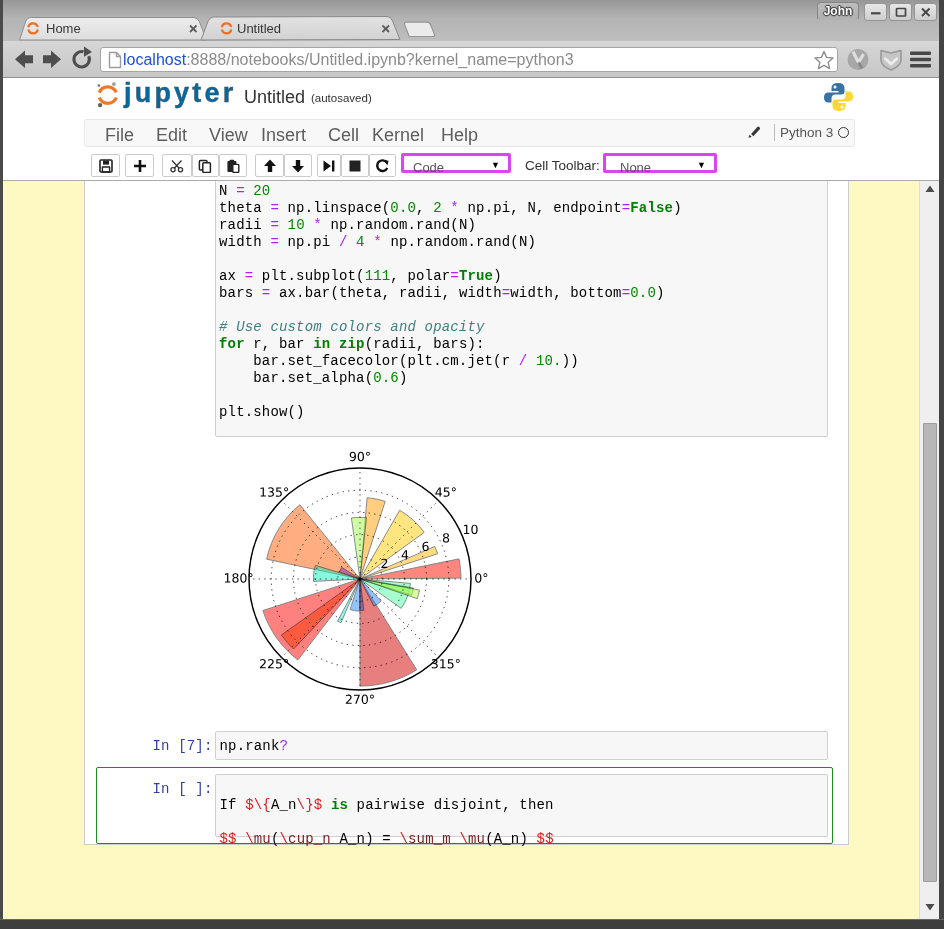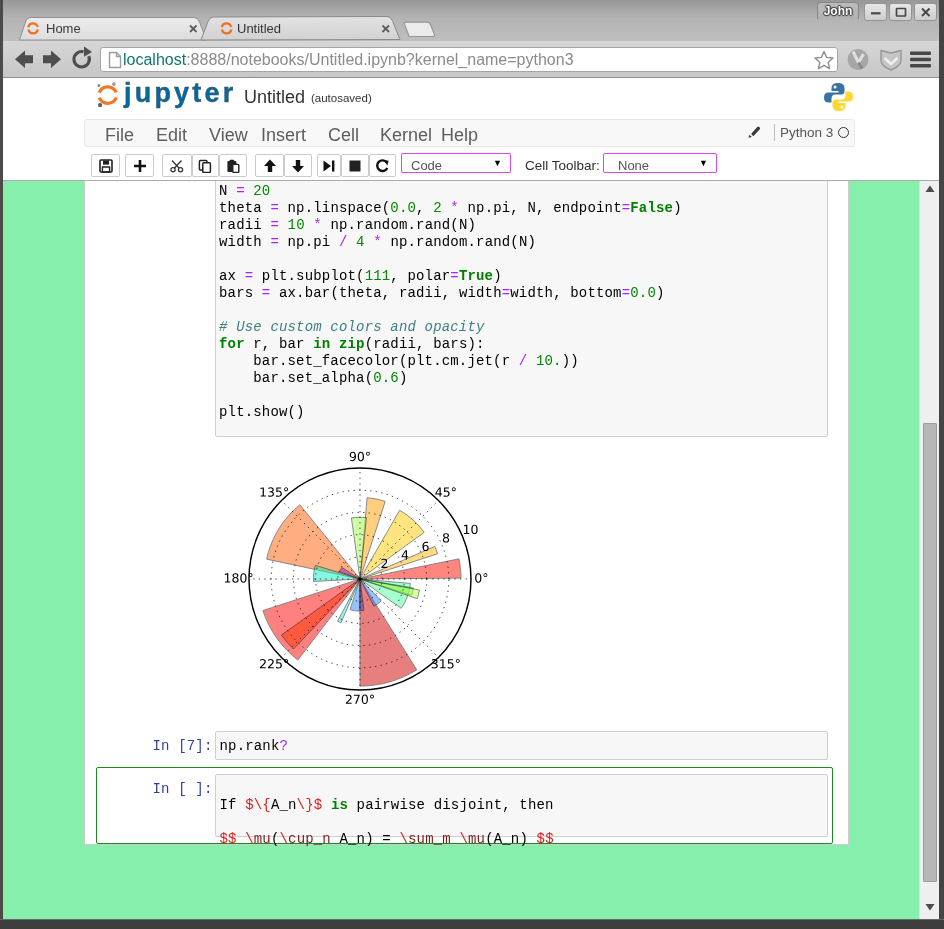--- a/index.html
+++ b/index.html
@@ -5,21 +5,21 @@
   font-family:"Liberation Sans", sans-serif; }
 .abs { position:absolute; }
 .mono { font-family:"Liberation Mono", monospace; font-size:14px; line-height:17px; white-space:pre; color:#000; letter-spacing:0.165px; }
 .kw { color:#008000; font-weight:bold; }
 .num { color:#008800; }
 .op { color:#AA22FF; }
 .cm { color:#408080; font-style:italic; }
 .st { color:#e01b1b; } .stx { color:#7a1c1c; }
 .prompt { color:#303F9F; }
 .btn { position:absolute; top:154px; height:23px; background:#fff; border:1px solid #cbcbcb; border-radius:2px; }
-.sel { position:absolute; top:153px; height:20px; background:#fff; border:1px solid #d946ef; border-radius:2px; color:#555; font-size:13px; }
+.sel { position:absolute; top:153px; height:20px; background:#fff; border:3px solid #d946ef; border-radius:2px; color:#555; font-size:13px; }
 .menuitem { position:absolute; top:125px; font-size:18px; color:#5d5d5d; }
 </style></head>
 <body>
 
 <div class="abs" style="left:0;top:0;width:944px;height:18px;background:linear-gradient(#979797,#b3b3b3);"></div>
 <div class="abs" style="left:0;top:18px;width:944px;height:23px;background:linear-gradient(#b3b3b3,#bfbfbf);"></div>
 
 <div class="abs" style="left:0;top:41px;width:944px;height:37px;background:linear-gradient(#d6d6d6,#c7c7c7);border-bottom:1px solid #909090;"></div>
 
 <svg class="abs" style="left:0;top:0;" width="944" height="41" viewBox="0 0 944 41">
@@ -74,21 +74,21 @@
   <path d="M 83.5 10.8 A 7.7 7.7 0 1 0 88.7 15.2" fill="none" stroke="#4e4e4e" stroke-width="3.1"></path>
   <path d="M 84 5.6 L 92 11 L 84 15.8 Z" fill="#4e4e4e"></path>
 </svg>
 
 <div class="abs" style="left:100px;top:47px;width:738px;height:25px;background:#fff;border:1px solid #a5a5a5;border-radius:3px;"></div>
 <svg class="abs" style="left:106px;top:51px;" width="18" height="18" viewBox="0 0 18 18">
   <path d="M 3.5 1.5 L 10.5 1.5 L 14.5 5.5 L 14.5 16.5 L 3.5 16.5 Z" fill="#fff" stroke="#9b9b9b" stroke-width="1.4"></path>
   <path d="M 10.5 1.5 L 10.5 5.5 L 14.5 5.5" fill="none" stroke="#9b9b9b" stroke-width="1.4"></path>
 </svg>
 <div class="abs" style="left:123px;top:50.5px;font-size:16px;color:#8b8b8b;">
-  <span style="color:#0f766e;">localhost</span>:8888/notebooks/Untitled.ipynb?kernel_name=python3</div>
+  <span style="color:#1d4ed8;">localhost</span>:8888/notebooks/Untitled.ipynb?kernel_name=python3</div>
 <svg class="abs" style="left:814px;top:50px;" width="20" height="20" viewBox="0 0 20 20">
   <path d="M 10 1.5 L 12.6 7.4 L 19 8 L 14.2 12.3 L 15.6 18.6 L 10 15.3 L 4.4 18.6 L 5.8 12.3 L 1 8 L 7.4 7.4 Z" fill="none" stroke="#8e8e8e" stroke-width="1.4" stroke-linejoin="round"></path>
 </svg>
 <svg class="abs" style="left:846px;top:47px;" width="92" height="26" viewBox="0 0 92 26">
   <circle cx="12" cy="12.5" r="10.5" fill="#a7a7a7"></circle>
   <path d="M 7 4.5 L 12.5 15.5 L 17.5 7" stroke="#dedede" stroke-width="3.2" fill="none"></path>
   <path d="M 12.5 15.5 L 16 21.5" stroke="#8a8a8a" stroke-width="3.2" fill="none"></path>
   <path d="M 35 3.5 L 45 6 L 55 3.5 L 55 13 Q 55 19 45 23 Q 35 19 35 13 Z" fill="#c6c6c6" stroke="#989898" stroke-width="1.5"></path>
   <path d="M 38.5 11 L 45 17 L 51.5 11" fill="none" stroke="#efefef" stroke-width="2.5"></path>
   <g fill="#474747">
@@ -119,21 +119,21 @@
   <circle cx="13" cy="6" r="1.5" fill="#fff"></circle>
   <circle cx="20" cy="26" r="1.5" fill="#fff"></circle>
 </svg>
 
 <div class="abs" style="left:84px;top:119px;width:771px;height:28px;background:#f8f8f8;border:1px solid #e7e7e7;border-radius:3px;"></div>
 <div class="menuitem" style="left:105px;">File</div>
 <div class="menuitem" style="left:156px;">Edit</div>
 <div class="menuitem" style="left:209px;">View</div>
 <div class="menuitem" style="left:261px;">Insert</div>
 <div class="menuitem" style="left:328px;">Cell</div>
-<div class="menuitem" style="left:380px;">Kernel</div>
+<div class="menuitem" style="left:372px;">Kernel</div>
 <div class="menuitem" style="left:441px;">Help</div>
 <svg class="abs" style="left:747px;top:125px;" width="14" height="14" viewBox="0 0 14 14">
   <path d="M 4.1 9.0 L 10.3 2.1 Q 11.3 1.1 12.3 2.1 L 12.7 2.5 Q 13.6 3.5 12.6 4.5 L 6.3 11.3 Z" fill="#3a3a3a"></path>
     <path d="M 1.5 12.7 L 2.3 9.7 L 4.9 12 Z" fill="#3a3a3a"></path>
 </svg>
 <div class="abs" style="left:774px;top:124px;width:1px;height:17px;background:#bbb;"></div>
 <div class="abs" style="left:780px;top:125px;font-size:13.5px;color:#555;">Python 3</div>
 <div class="abs" style="left:838px;top:127px;width:11px;height:11px;border:1.8px solid #333;border-radius:50%;"></div>
 
 <div class="btn" style="left:91px;width:29px;"></div>
@@ -191,21 +191,21 @@
   <span style="position:absolute;left:9px;top:4px;">Code</span>
   <span style="position:absolute;right:8px;top:4px;color:#000;font-size:9px;">▼</span>
 </div>
 <div class="abs" style="left:525px;top:158px;font-size:13.5px;color:#2f2f2f;">Cell Toolbar:</div>
 <div class="sel" style="left:603px;width:114px;">
   <span style="position:absolute;left:14px;top:4px;">None</span>
   <span style="position:absolute;right:8px;top:4px;color:#000;font-size:9px;">▼</span>
 </div>
 <div class="abs" style="left:3px;top:180px;width:936px;height:1px;background:#ababab;"></div>
 
-<div class="abs" style="left:3px;top:181px;width:916px;height:738px;background:#86efac;overflow:hidden;">
+<div class="abs" style="left:3px;top:181px;width:916px;height:738px;background:#fef9c3;overflow:hidden;">
 
   <div class="abs" style="left:81px;top:-120px;width:765px;height:784px;background:#fff;border:1px solid #ccc;"></div>
 
   <div class="abs" style="left:212px;top:-20px;width:613px;height:276px;background:#f7f7f7;border:1px solid #cfcfcf;border-radius:2px;"></div>
   <div class="mono abs" style="left:216px;top:2px;">N <span class="op">=</span> <span class="num">20</span>
 theta <span class="op">=</span> np.linspace(<span class="num">0.0</span>, <span class="num">2</span> <span class="op">*</span> np.pi, N, endpoint<span class="op">=</span><span class="kw">False</span>)
 radii <span class="op">=</span> <span class="num">10</span> <span class="op">*</span> np.random.rand(N)
 width <span class="op">=</span> np.pi <span class="op">/</span> <span class="num">4</span> <span class="op">*</span> np.random.rand(N)
 
 ax <span class="op">=</span> plt.subplot(<span class="num">111</span>, polar<span class="op">=</span><span class="kw">True</span>)

